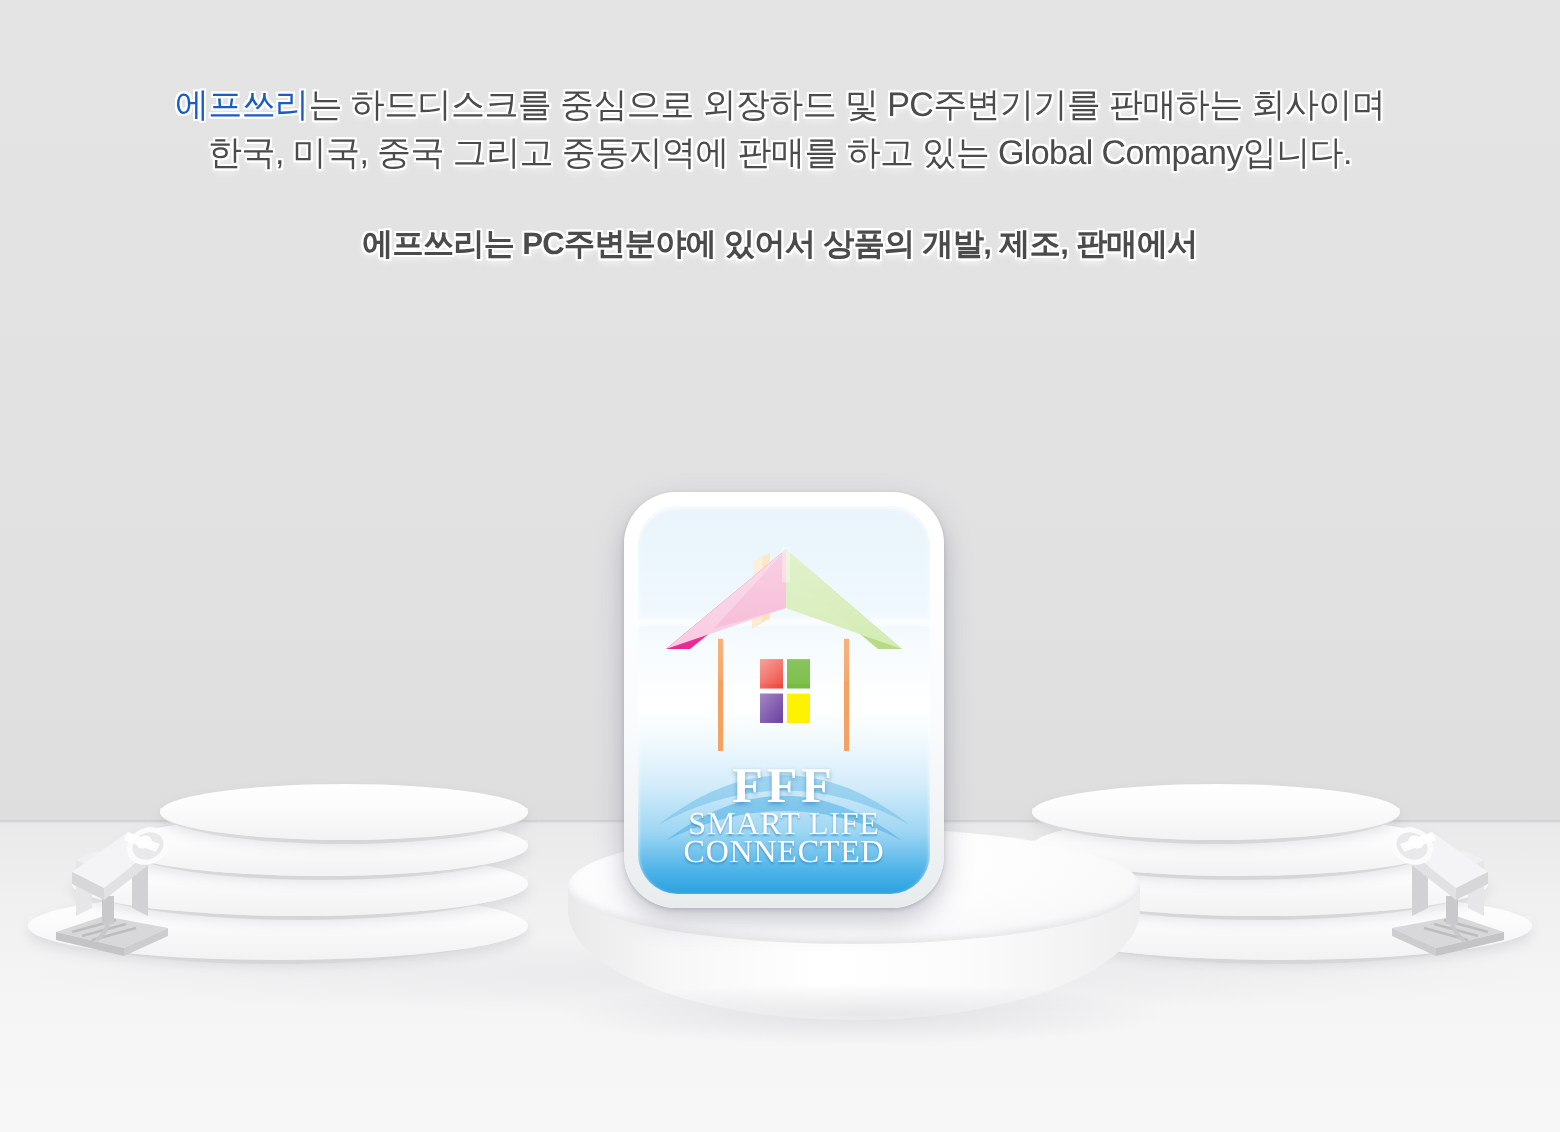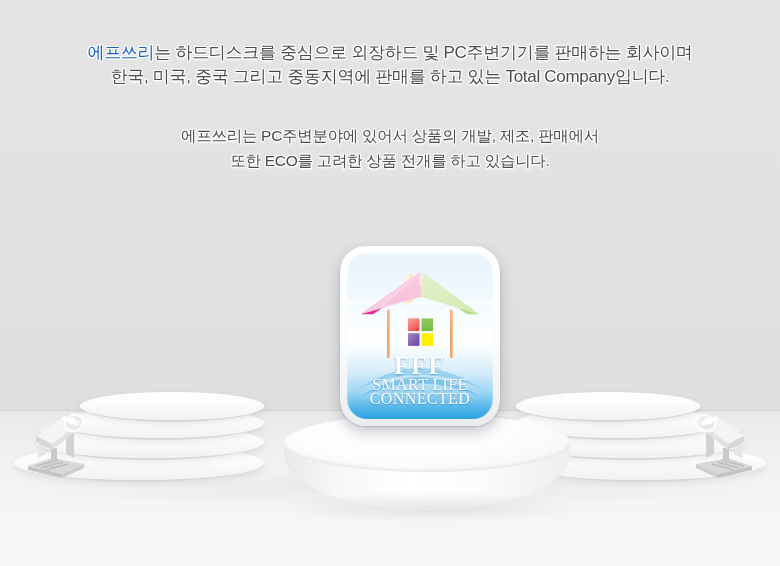--- a/index.html
+++ b/index.html
@@ -41,21 +41,21 @@
   }
 
   
   #copy {
     position:absolute; left:0; top:0; width:780px;
     z-index:6; text-align:center;
     padding-top:41px;
   }
   .para { line-height:24px; }
   .para.p1 { font-size:17px; font-weight:normal; letter-spacing:-.3px; }
-  .para.p2 { font-size:15.5px; font-weight:normal; letter-spacing:-.3px; margin-top:34px; line-height:25px; }
+  .para.p2 { font-size:15.5px; font-weight:bold; letter-spacing:-.3px; margin-top:21px; line-height:25px; }
   .tline { color:#4b4b4b;
     text-shadow:
       1px 1px 0 #fff, -1px 1px 0 #fff, 1px -1px 0 #fff, -1px -1px 0 #fff,
       0 1px 0 #fff, 0 -1px 0 #fff, 1px 0 0 #fff, -1px 0 0 #fff,
       0 2px 3px rgba(255,255,255,.9);
     white-space:nowrap;
   }
   .brand { color:#1a5ec4;
     text-shadow:
       1px 1px 0 #fff, -1px 1px 0 #fff, 1px -1px 0 #fff, -1px -1px 0 #fff,
@@ -99,21 +99,21 @@
     background:radial-gradient(ellipse at 50% 50%,rgba(155,155,160,.13) 0%,rgba(155,155,160,0) 70%);
   }
 
   
   .spotlight { position:absolute; z-index:4; }
   .spotlight svg { display:block; }
 
   
   #logo {
     position:absolute; left:312px; top:246px;
-    width:160px; height:180px; z-index:5;margin-left:28px;
+    width:160px; height:208px; z-index:5;
   }
   #logo-outer {
     position:absolute; inset:0;
     border-radius:26px;
     background:linear-gradient(180deg,#ffffff 0%,#fafbfc 55%,#e9eced 100%);
     box-shadow:0 6px 14px rgba(90,95,110,.34), 0 1px 2px rgba(90,95,110,.25);
     padding:7px;
   }
   #logo-inner {
     position:relative;
@@ -366,23 +366,22 @@
         </div>
 
       </div>
     </div>
   </div>
 
   <div id="copy">
 
     <div class="para p1">
       <div class="tline"><span class="brand">에프쓰리</span><span>는 하드디스크를 중심으로 외장하드 및 PC주변기기를 판매하는 회사이며</span></div>
-      <div class="tline">한국, 미국, 중국 그리고 중동지역에 판매를 하고 있는 Total Company입니다.</div>
+      <div class="tline">한국, 미국, 중국 그리고 중동지역에 판매를 하고 있는 Global Company입니다.</div>
     </div>
 
     <div class="para p2">
       <div class="tline">에프쓰리는 PC주변분야에 있어서 상품의 개발, 제조, 판매에서</div>
-      <div class="tline">또한 ECO를 고려한 상품 전개를 하고 있습니다.</div>
     </div>
 
   </div>
 
 </div>
 
 </body></html>

